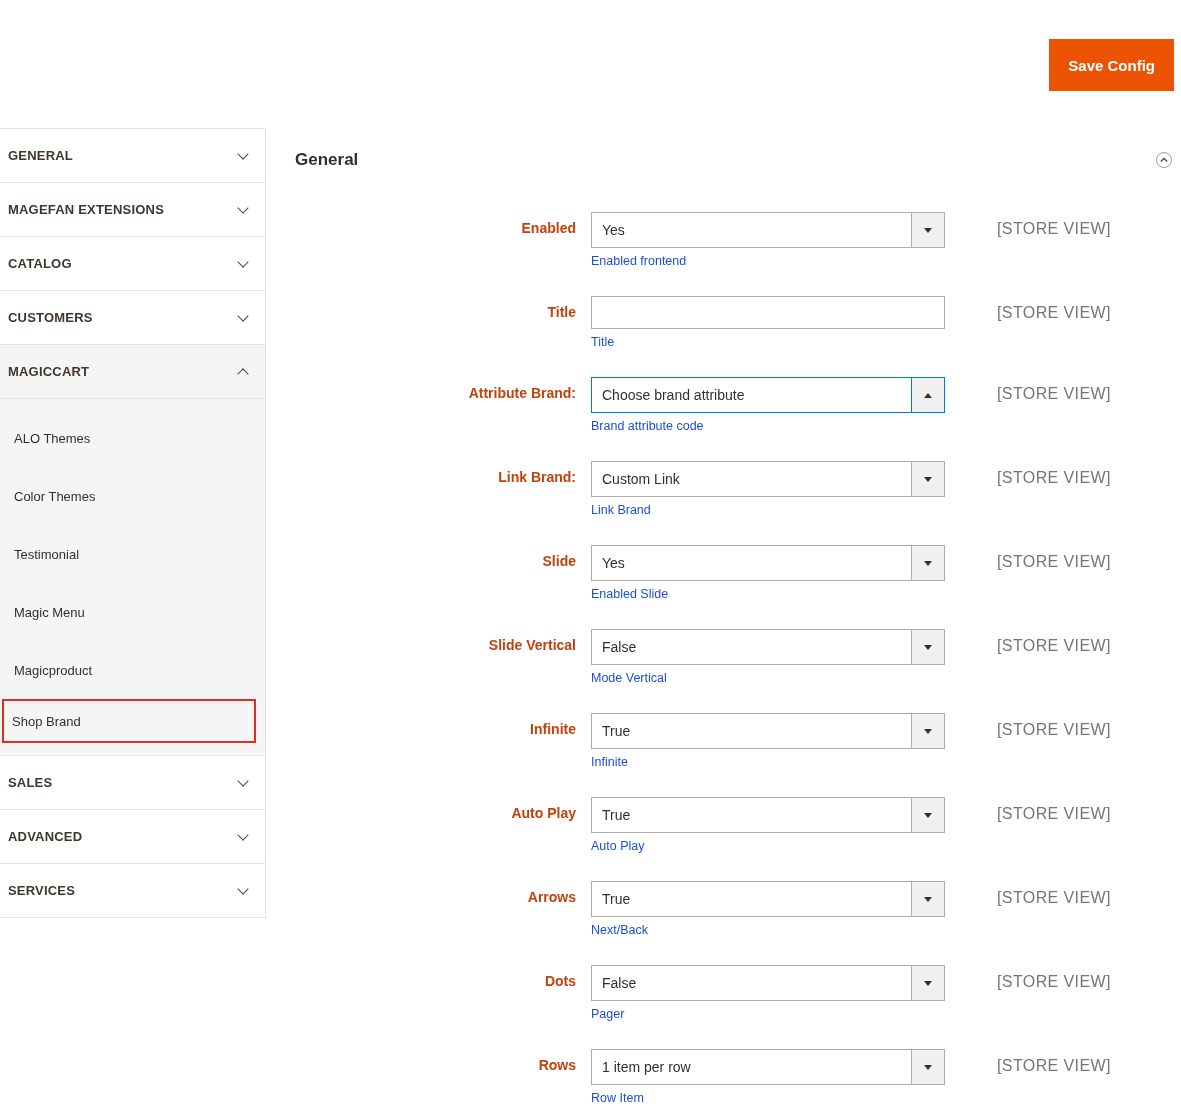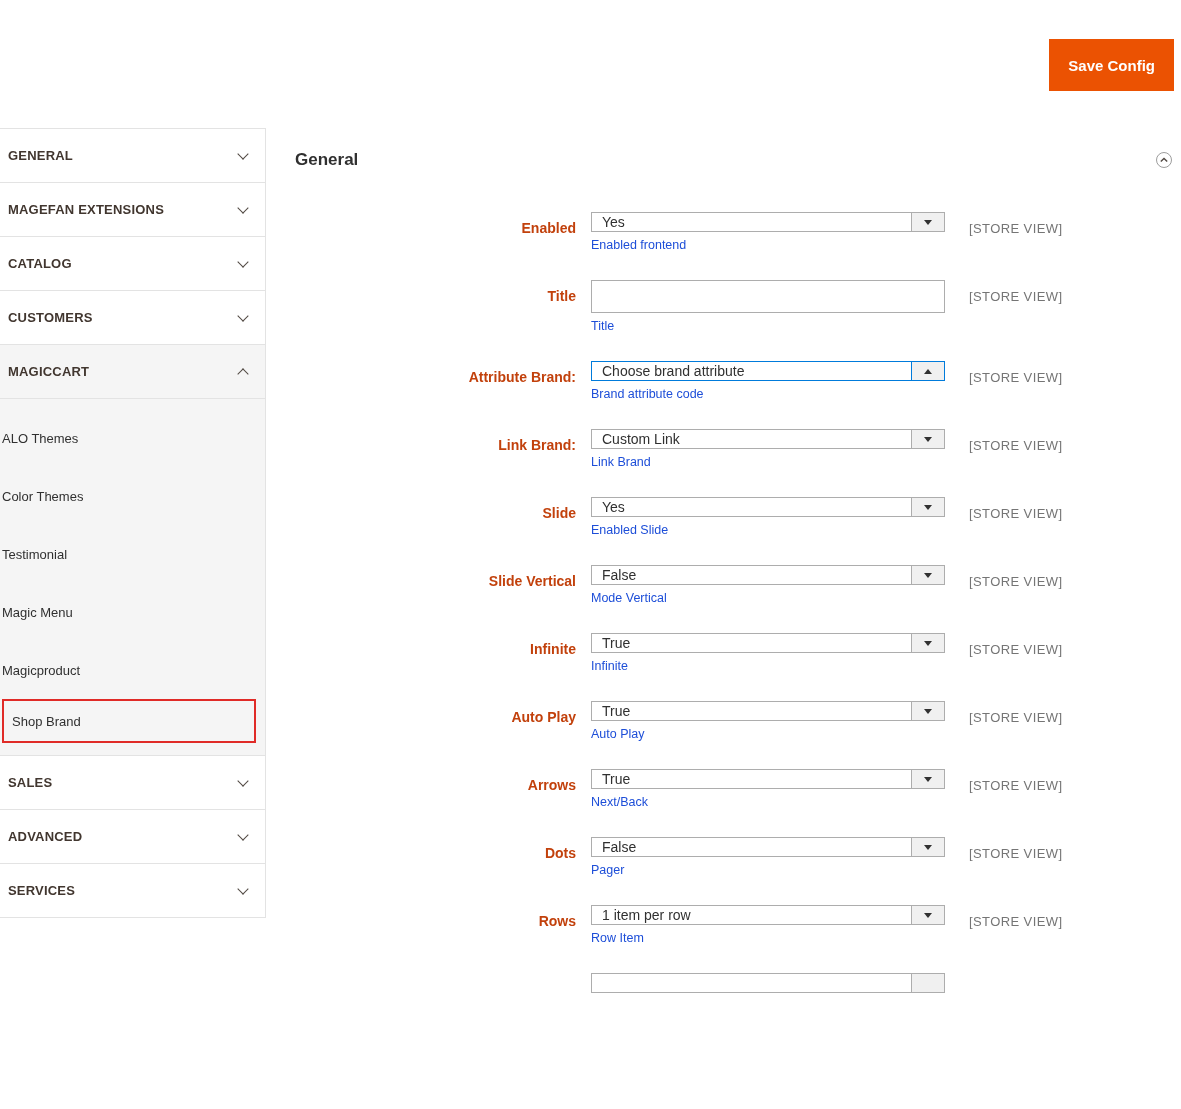--- a/index.html
+++ b/index.html
@@ -34,21 +34,21 @@
   .sb-section-label { font-size: 13px; font-weight: 700; color: #41362f; letter-spacing: .2px; }
   .chev {
     width: 8px; height: 8px;
     border-right: 1.5px solid #514943; border-bottom: 1.5px solid #514943;
     transform: rotate(45deg); margin-top: -4px;
   }
   .chev.up { transform: rotate(-135deg); margin-top: 4px; }
   .sb-items { background: #f5f5f5; border-bottom: 1px solid #e3e3e3; padding: 10px 0 12px; }
   .sb-item {
     height: 58px; display: flex; align-items: center;
-    padding-left: 2px; font-size: 13px; color: #303030; cursor: pointer;
+    padding-left: 14px; font-size: 13px; color: #303030; cursor: pointer;
   }
   .sb-item.selected {
     border: 2px solid #e02b27; margin: 0 9px 0 2px; padding-left: 8px; height: 44px;
   }
 
   
   .main { flex: 1 1 auto; padding: 0 6px 0 29px; }
   .section-head { margin-top: 22px; display: flex; align-items: center; justify-content: space-between; }
   .section-title { margin: 0; font-size: 17px; font-weight: 600; color: #303030; }
   .collapse-icon { display: inline-flex; cursor: pointer; margin-right: 2px; }
@@ -60,40 +60,40 @@
     text-align: right; font-size: 14px; font-weight: 600; color: #c2410c;
     line-height: 33px; white-space: nowrap;
   }
   .field-value { width: 354px; flex: 0 0 354px; }
   .text-input {
     width: 100%; height: 33px; border: 1px solid #adadad; background: #fff;
     padding: 0 10px; font-size: 14px; color: #303030;
     font-family: "Liberation Sans", sans-serif; outline: none;
   }
   .select {
-    display: flex; align-items: stretch; height: 20px;
+    display: flex; align-items: stretch; height: 36px;
     border: 1px solid #adadad; background: #fff; cursor: pointer;
   }
   .select.focused { border: 1px solid #007bdb; justify-content: center; }
   .select-value {
     flex: 1; display: flex; align-items: center;
     padding-left: 10px; font-size: 14px; color: #303030;
     white-space: nowrap; overflow: hidden;
   }
   .arrow-box {
     width: 33px; flex: 0 0 33px; border-left: 1px solid #adadad; background: #f0f0f0;
     display: flex; align-items: center; justify-content: center;
   }
   .select.focused .arrow-box { border-left-color: #007bdb; }
   .caret { width: 0; height: 0; border-left: 4px solid transparent; border-right: 4px solid transparent; }
   .caret.down { border-top: 5px solid #313131; }
   .caret.up { border-bottom: 5px solid #313131; }
   .field-comment { margin-top: 6px; font-size: 12.5px; line-height: 15px; color: #1d4ed8; min-height: 15px; }
   .field-scope {
-    margin-left: 24px; font-size: 13px; color: #757575;
+    margin-left: 52px; font-size: 16px; color: #757575;
     line-height: 33px; letter-spacing: .4px; white-space: nowrap;
   }
 </style>
 </head>
 <body>
 
 <div class="page">
   <header class="top-bar">
     <button class="save-btn">Save Config</button>
   </header>

